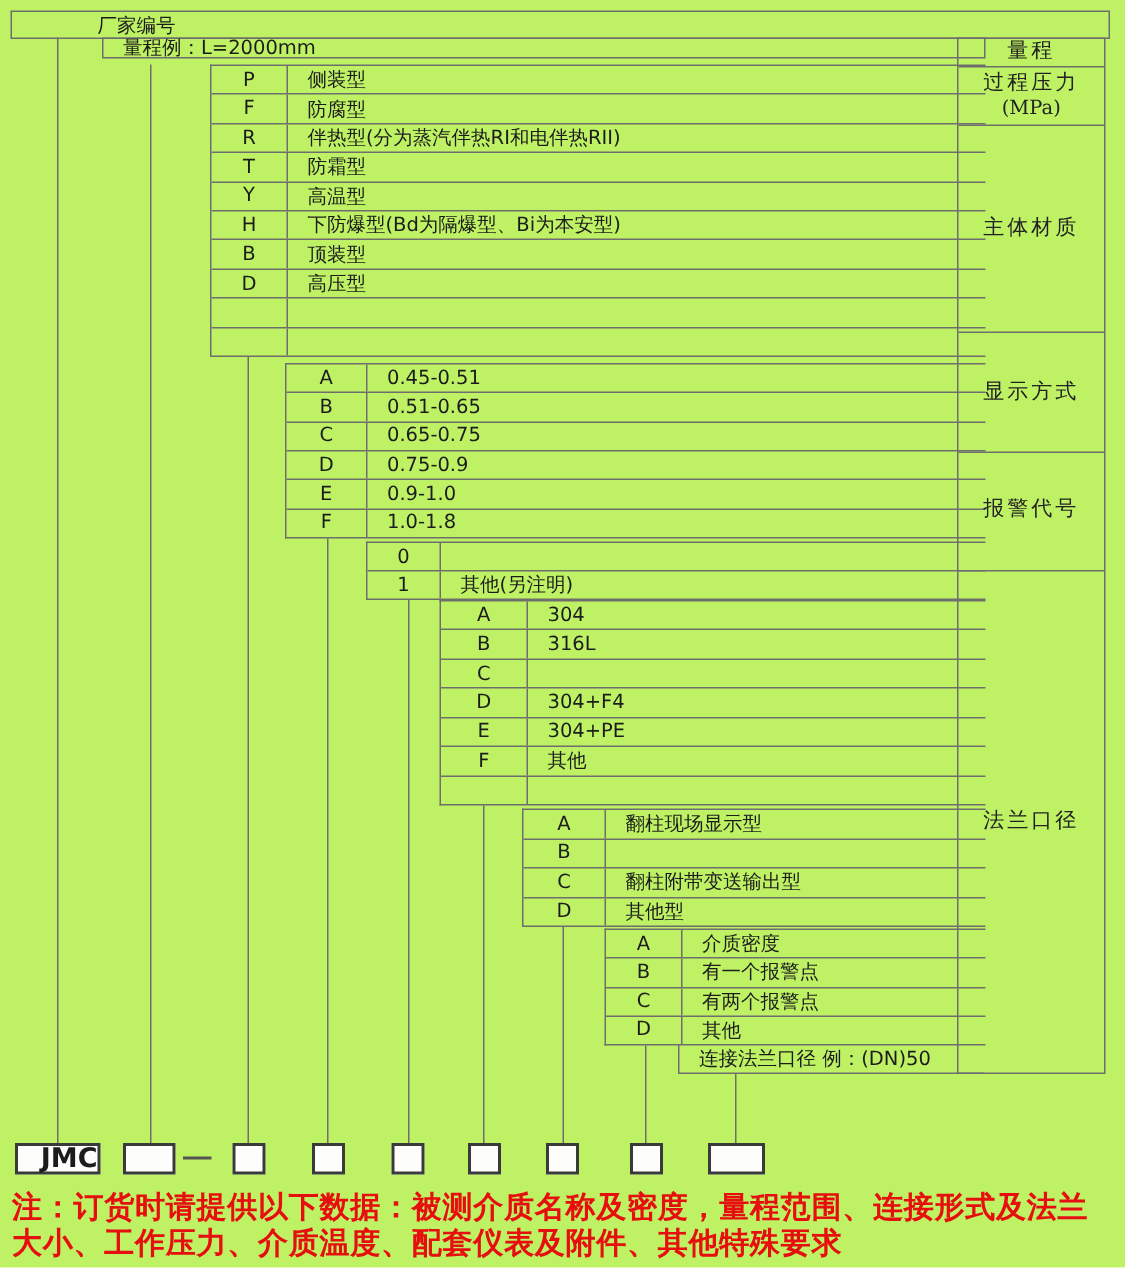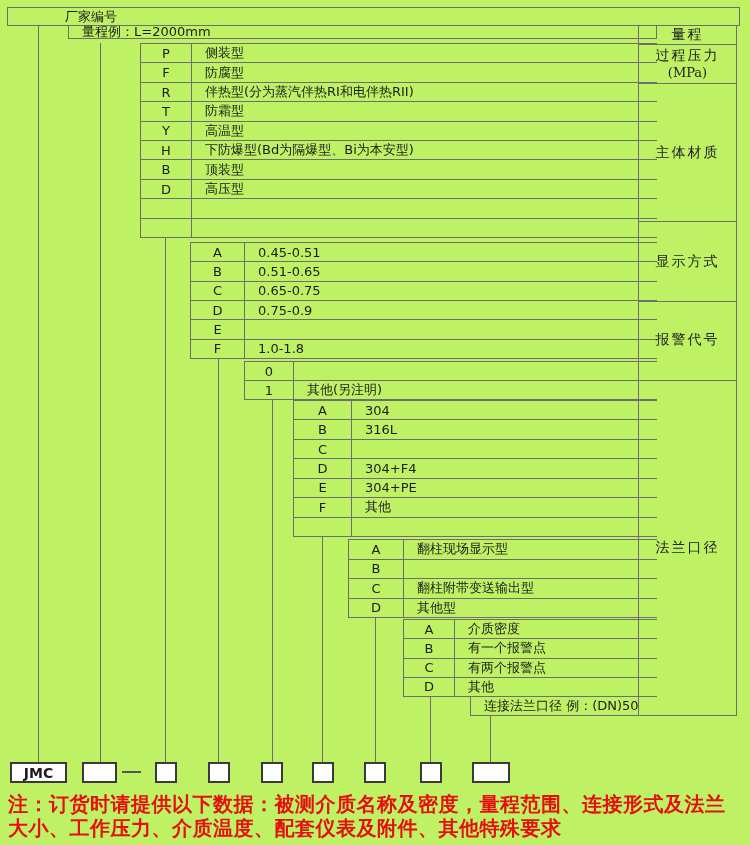--- a/index.html
+++ b/index.html
@@ -41,22 +41,22 @@
   .labelcell {
     box-sizing:border-box; border-top:1px solid #6e6e6e;
     display:flex; flex-direction:column; align-items:center; justify-content:center;
     letter-spacing:2px; text-align:center; line-height:1.25;
   }
   .labelcell:first-child { border-top:none; }
   .labelcell .unit { font-size:13px; letter-spacing:0; }
   .leader { position:absolute; width:1px; background:#6e6e6e; }
   .mbox {
     position:absolute; top:762px; height:21px; box-sizing:border-box;
-    border:2px solid #3a3a3a; display:flex; align-items:center; justify-content:center;
-    font-size:14px; font-weight:bold; background:#fdfdfc;
+    border:2px solid #3a3a3a; display:flex; align-items:center; justify-content:flex-end;
+    font-size:18px; font-weight:bold; background:#fdfdfc;
   }
   .dash { position:absolute; top:771px; height:2px; background:#555; }
   .note {
     position:absolute; left:8px; top:792px; width:736px;
     font-size:20px; font-weight:bold; color:#e60e0e; line-height:24px;
     letter-spacing:0.5px;
   }
   .pad-factory { padding-left:57px; }
   .pad-range  { padding-left:13px; }
 </style>
@@ -127,20 +127,21 @@
       <div class="row">
         <div class="code">C</div>
         <div class="desc">0.65-0.75</div>
       </div>
       <div class="row">
         <div class="code">D</div>
         <div class="desc">0.75-0.9</div>
       </div>
       <div class="row">
         <div class="code">E</div>
+        <div class="desc">0.9-1.0</div>
       </div>
       <div class="row">
         <div class="code">F</div>
         <div class="desc">1.0-1.8</div>
       </div>
     </div>
 
   <div class="sel-table" style="left:244px; top:361px; width:413px; height:39px; --codew:48px;">
       <div class="row">
         <div class="code">0</div>
@@ -211,21 +212,21 @@
       <div class="row">
         <div class="code">C</div>
         <div class="desc">有两个报警点</div>
       </div>
       <div class="row">
         <div class="code">D</div>
         <div class="desc">其他</div>
       </div>
     </div>
 
-  <div class="sel-table no-top" style="left:470px; top:696px; width:204px; height:20px;">
+  <div class="sel-table no-top" style="left:452px; top:696px; width:204px; height:20px;">
       <div class="row">
         <div class="desc">连接法兰口径 例：(DN)50</div>
       </div>
     </div>
 
   <div class="labelcol">
     <div class="labelcell" style="flex:0 0 18px;">
       <span>量程</span>
     </div>
     <div class="labelcell" style="flex:0 0 39px;">

